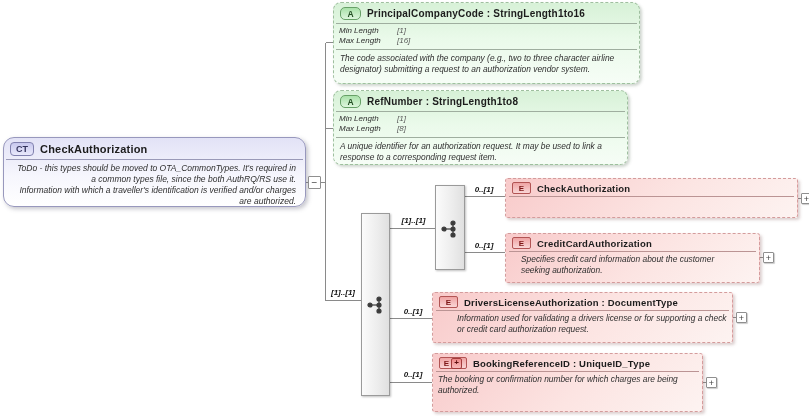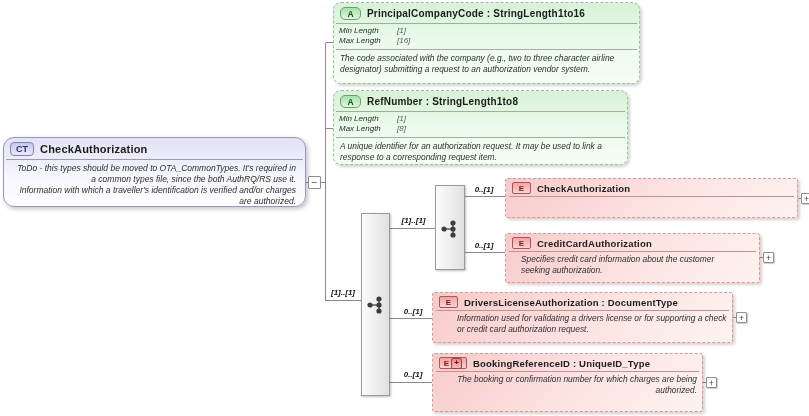--- a/index.html
+++ b/index.html
@@ -199,21 +199,21 @@
 
   <div class="box pbox" style="left:432px;top:353px;width:271px;height:59px;">
     <div class="hdr" style="padding:3px 6px 2px 6px;">
       <span class="badge badge-e wide">
         <span>E</span>
         <span class="pluschip">+</span>
       </span>
       <span class="title ptitle">BookingReferenceID : UniqueID_Type</span>
     </div>
     <div class="psep"></div>
-    <div class="anno" style="padding:2px 5px;text-align:right;">The booking or confirmation number for which charges are being authorized.</div>
+    <div class="anno" style="padding:2px 5px;">The booking or confirmation number for which charges are being authorized.</div>
   </div>
   <div class="toggle expand" style="left:706px;top:377px;">+</div>
 
   <div class="card" style="left:327px;top:288px;width:32px;text-align:center;">[1]..[1]</div>
   <div class="card" style="left:395px;top:216px;width:37px;text-align:center;">[1]..[1]</div>
   <div class="card" style="left:467px;top:185px;width:34px;text-align:center;">0..[1]</div>
   <div class="card" style="left:467px;top:241px;width:34px;text-align:center;">0..[1]</div>
   <div class="card" style="left:397px;top:307px;width:32px;text-align:center;">0..[1]</div>
   <div class="card" style="left:397px;top:370px;width:32px;text-align:center;">0..[1]</div>
 

